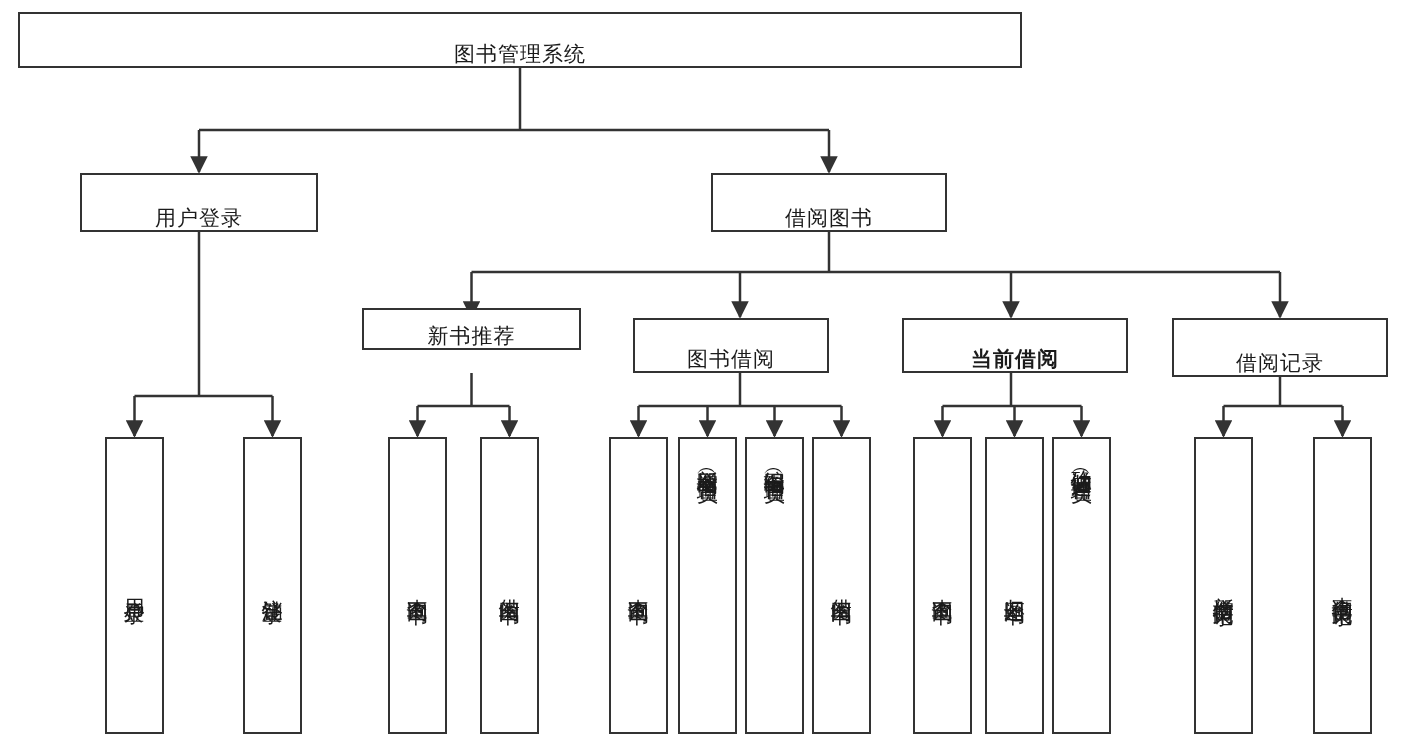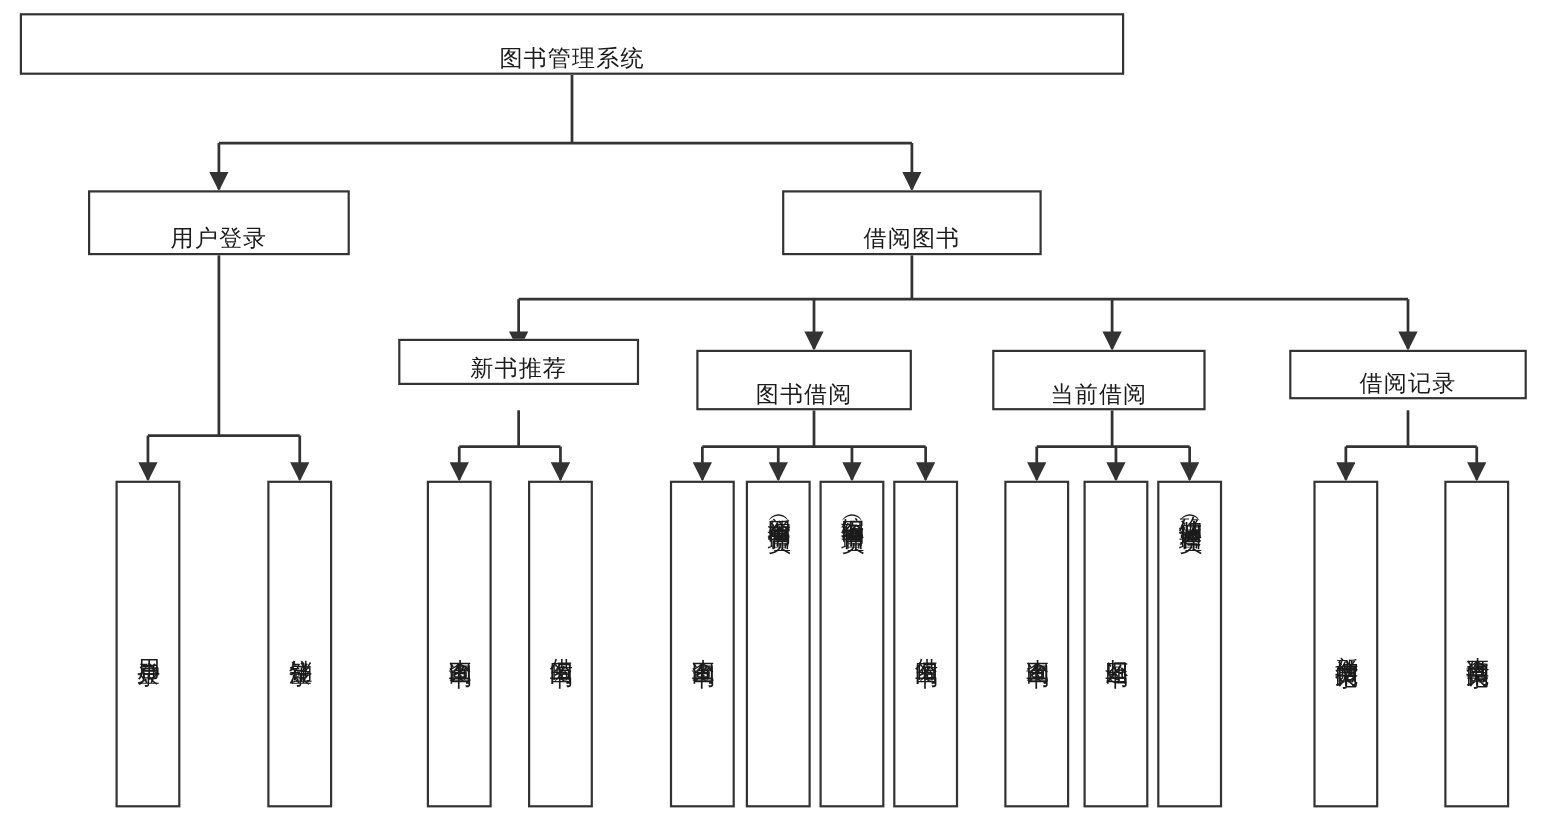--- a/index.html
+++ b/index.html
@@ -130,24 +130,24 @@
       </div>
       <div class="node" style="left: 711px; top: 173px; width: 236px; height: 59px;">
         <span class="node-label">借阅图书</span>
       </div>
       <div class="node" style="left: 362px; top: 308px; width: 219px; height: 42px;">
         <span class="node-label">新书推荐</span>
       </div>
       <div class="node" style="left: 633px; top: 318px; width: 196px; height: 55px;">
         <span class="node-label">图书借阅</span>
       </div>
-      <div class="node" style="left: 902px; top: 318px; width: 194px; height: 55px;">
+      <div class="node" style="left: 902px; top: 318px; width: 226px; height: 55px; font-weight: bold;">
         <span class="node-label">当前借阅</span>
       </div>
-      <div class="node" style="left: 1172px; top: 318px; width: 216px; height: 45px;">
+      <div class="node" style="left: 1172px; top: 318px; width: 216px; height: 59px;">
         <span class="node-label">借阅记录</span>
       </div>
       <div class="node leaf centered" style="left: 105px; top: 437px; width: 59px; height: 297px;">
         <span class="node-label">用户登录</span>
       </div>
       <div class="node leaf centered" style="left: 243px; top: 437px; width: 59px; height: 297px;">
         <span class="node-label">注销登录</span>
       </div>
       <div class="node leaf centered" style="left: 388px; top: 437px; width: 59px; height: 297px;">
         <span class="node-label">查询图书</span>

